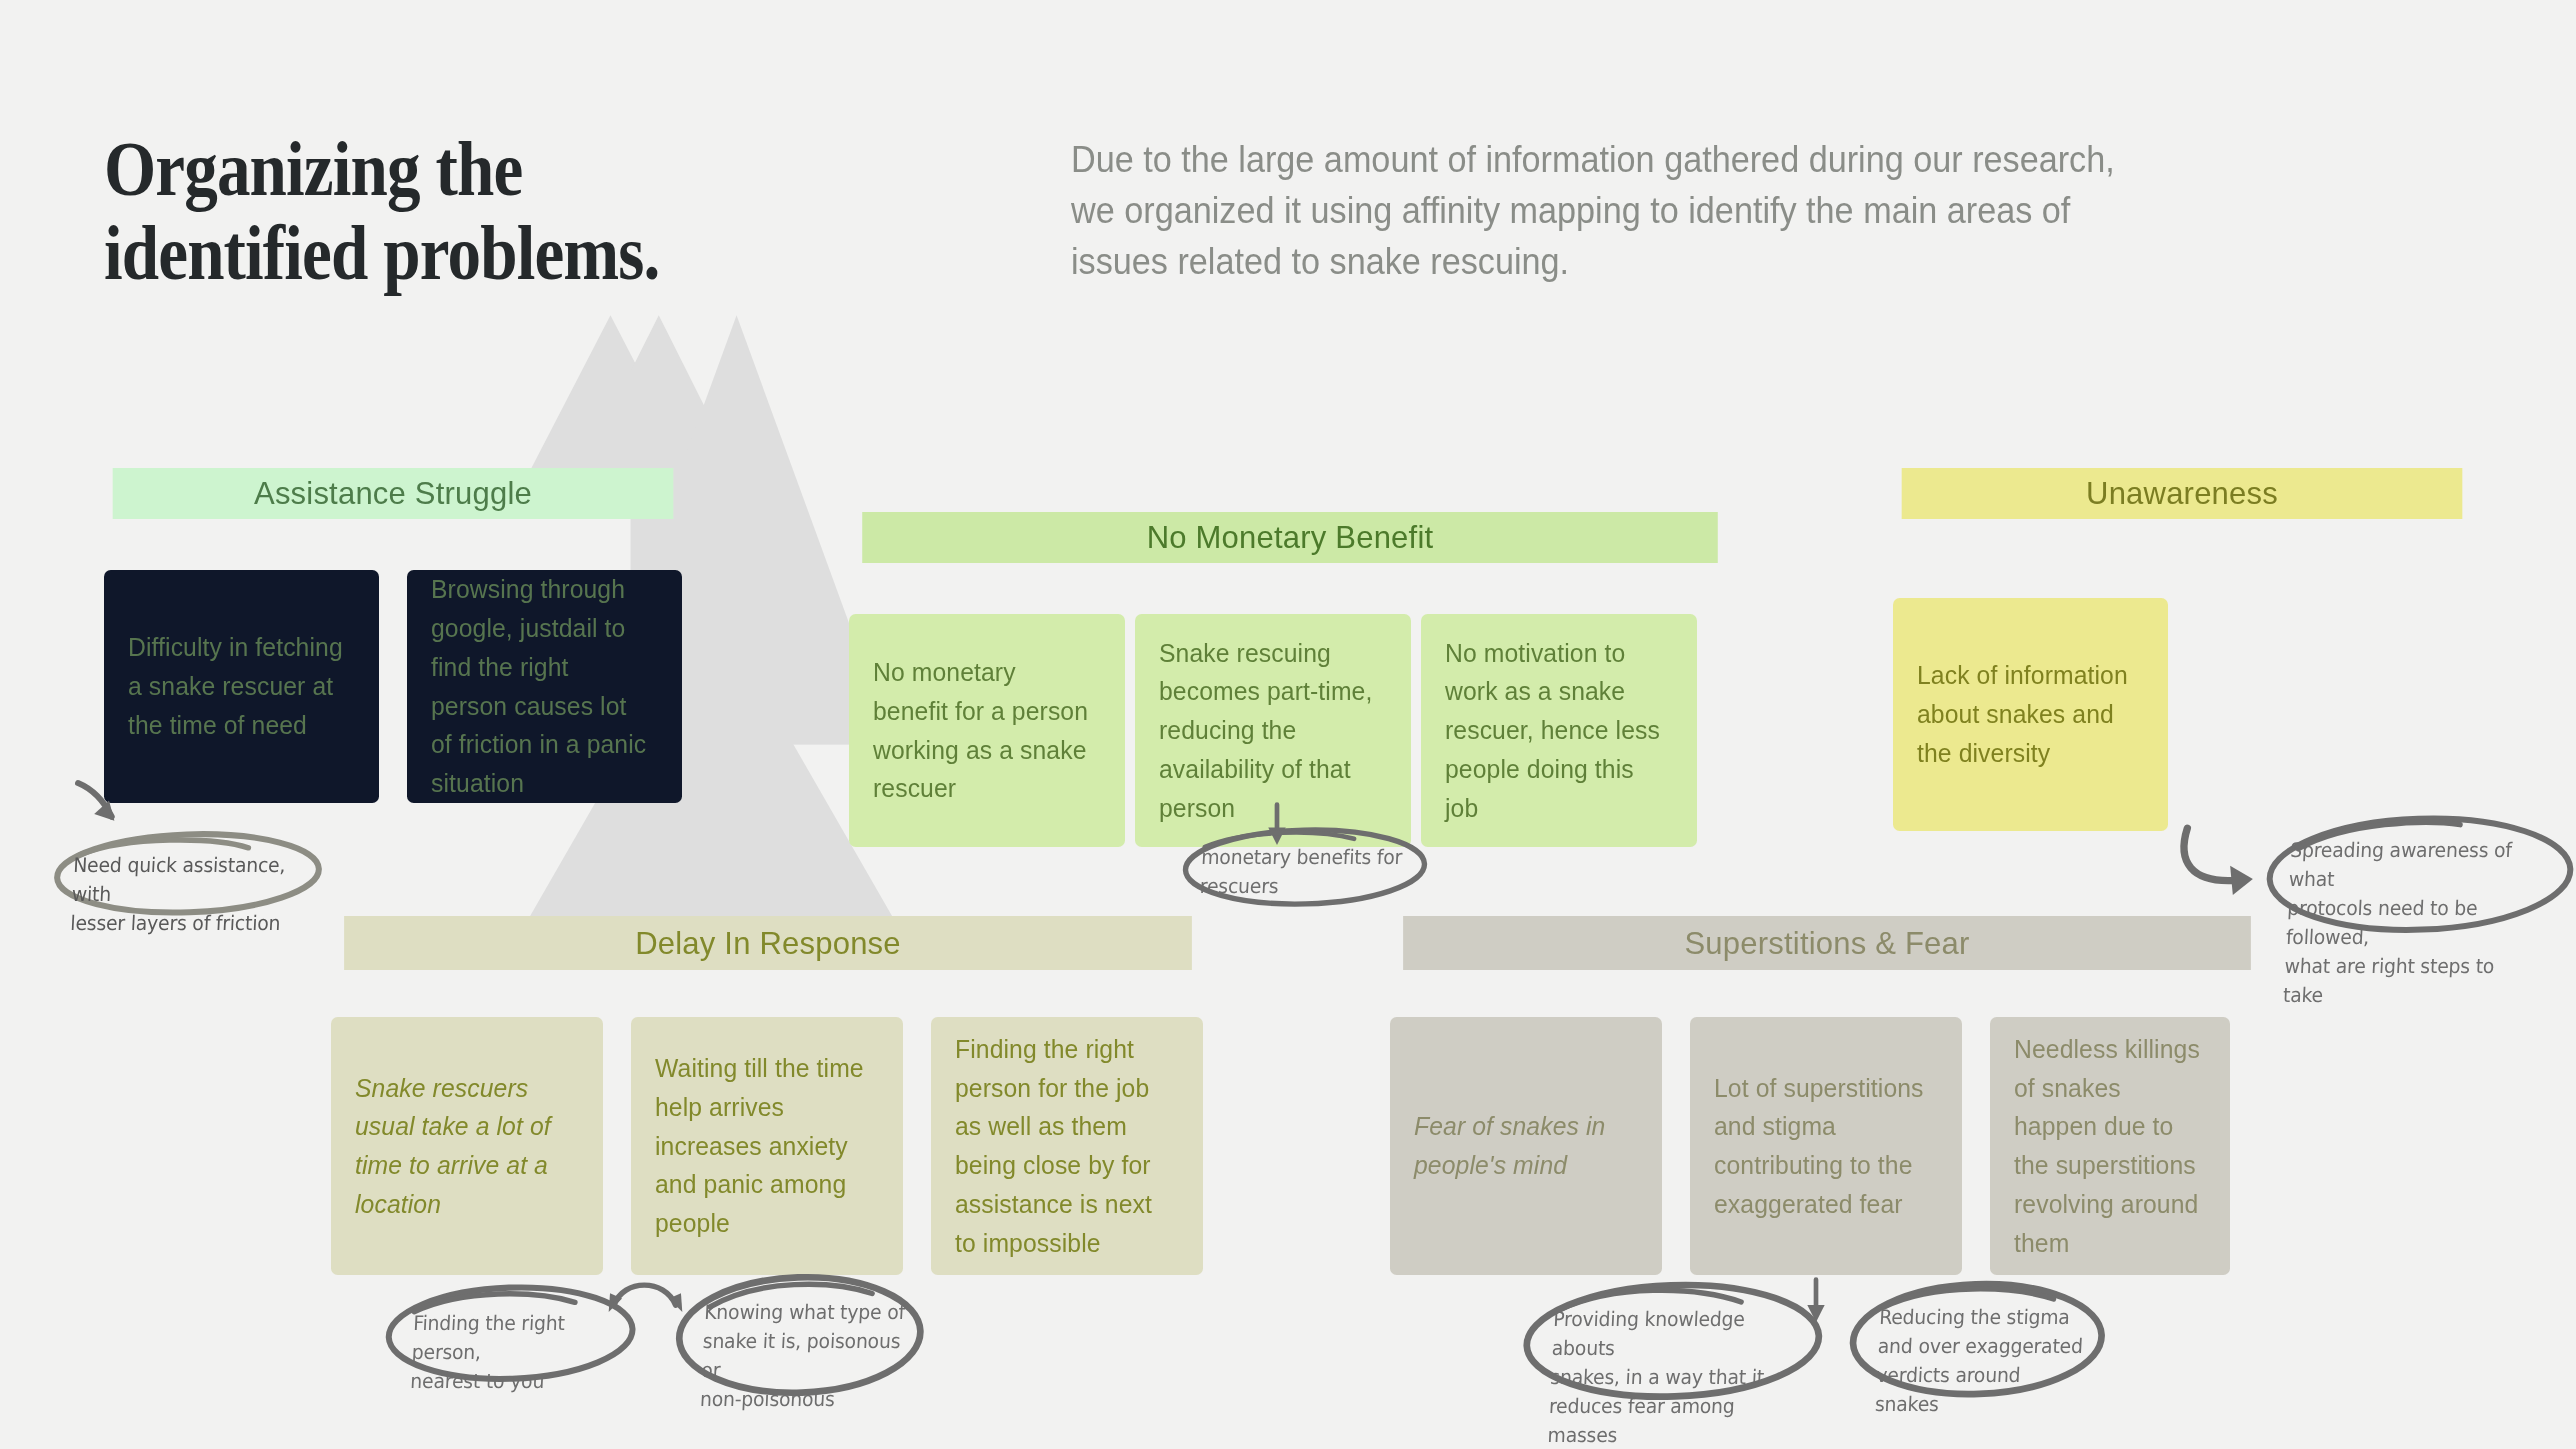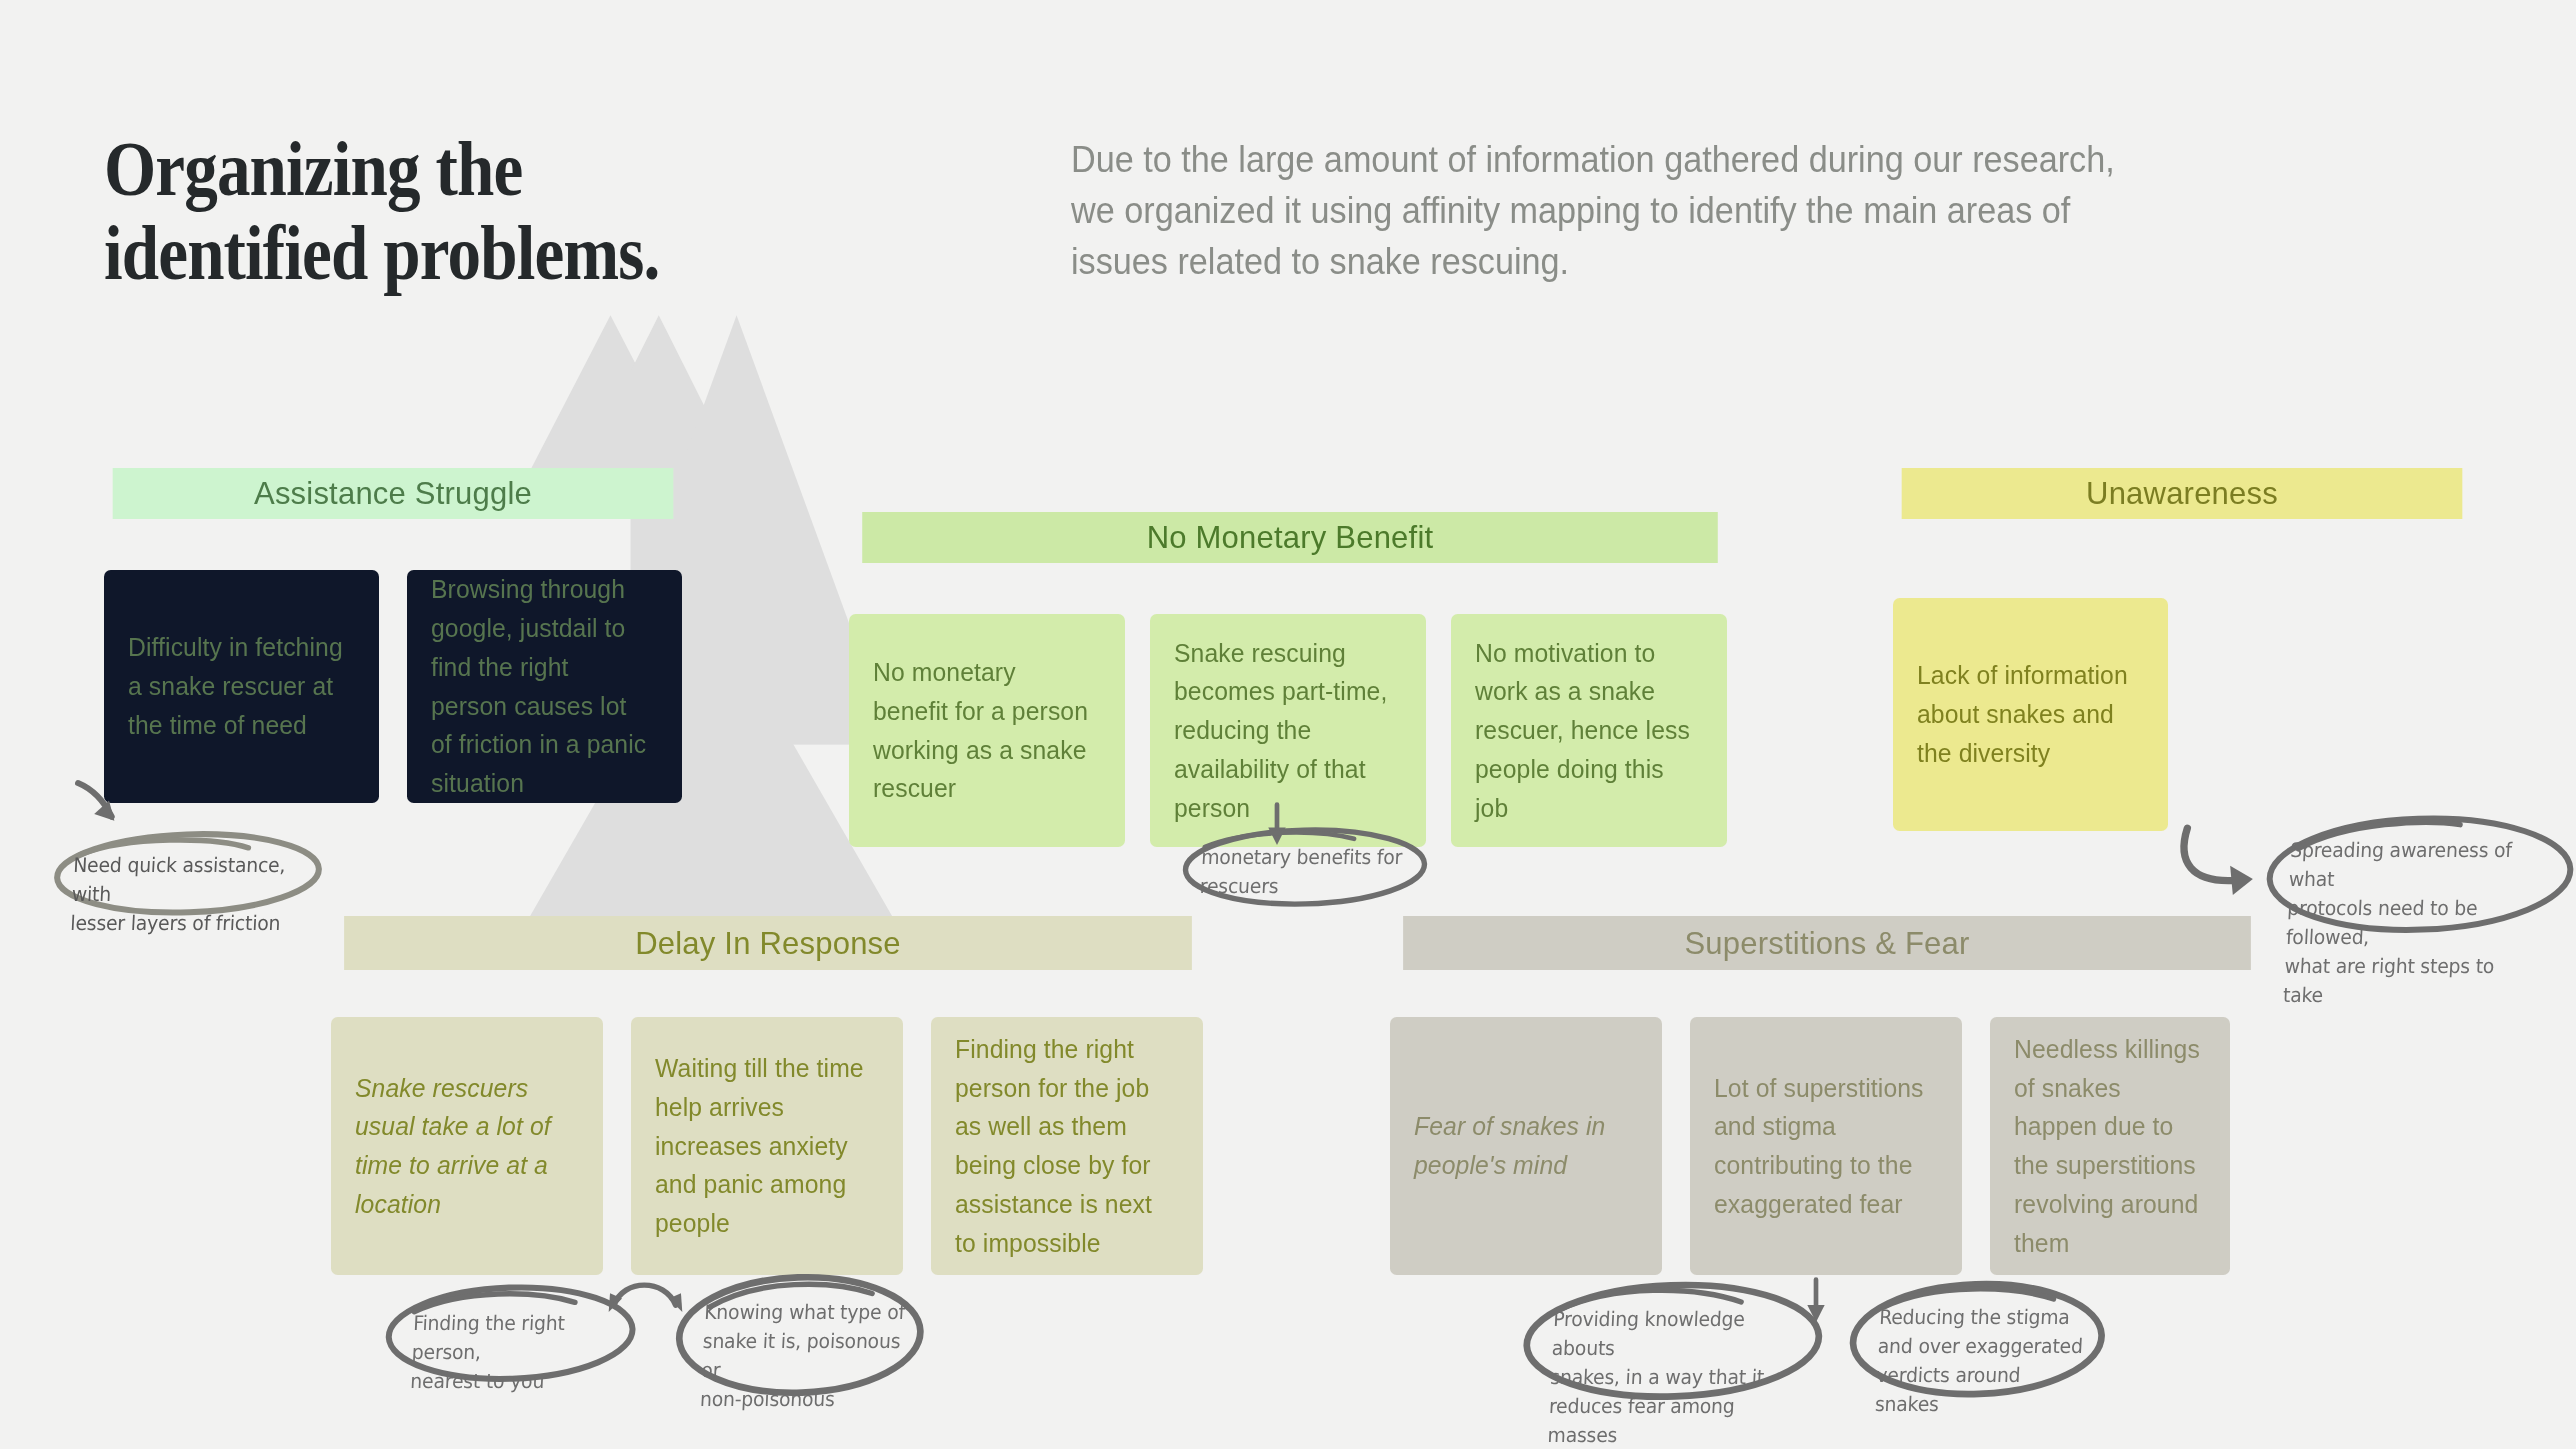--- a/index.html
+++ b/index.html
@@ -146,21 +146,21 @@
         <span>Difficulty in fetching a snake rescuer at the time of need</span>
       </div>
       <div class="card" style="width:275px; height:233px;">
         <span>Browsing through google, justdail to find the right person causes lot of friction in a panic situation</span>
       </div>
     </div>
   </div>
 
   <div class="group g-monetary" style="left:849px; top:468px; width:882px; height:335px;margin-top:44px;">
     <div class="group-header" style="height:51px;">No Monetary Benefit</div>
-    <div class="cards-row" style="top:102px; gap:25px;">
+    <div class="cards-row" style="top:102px; gap:10px;">
       <div class="card" style="width:276px; height:233px;">
         <span>No monetary benefit for a person working as a snake rescuer</span>
       </div>
       <div class="card" style="width:276px; height:233px;">
         <span>Snake rescuing becomes part-time, reducing the availability of that person</span>
       </div>
       <div class="card" style="width:276px; height:233px;">
         <span>No motivation to work as a snake rescuer, hence less people doing this job</span>
       </div>
     </div>

